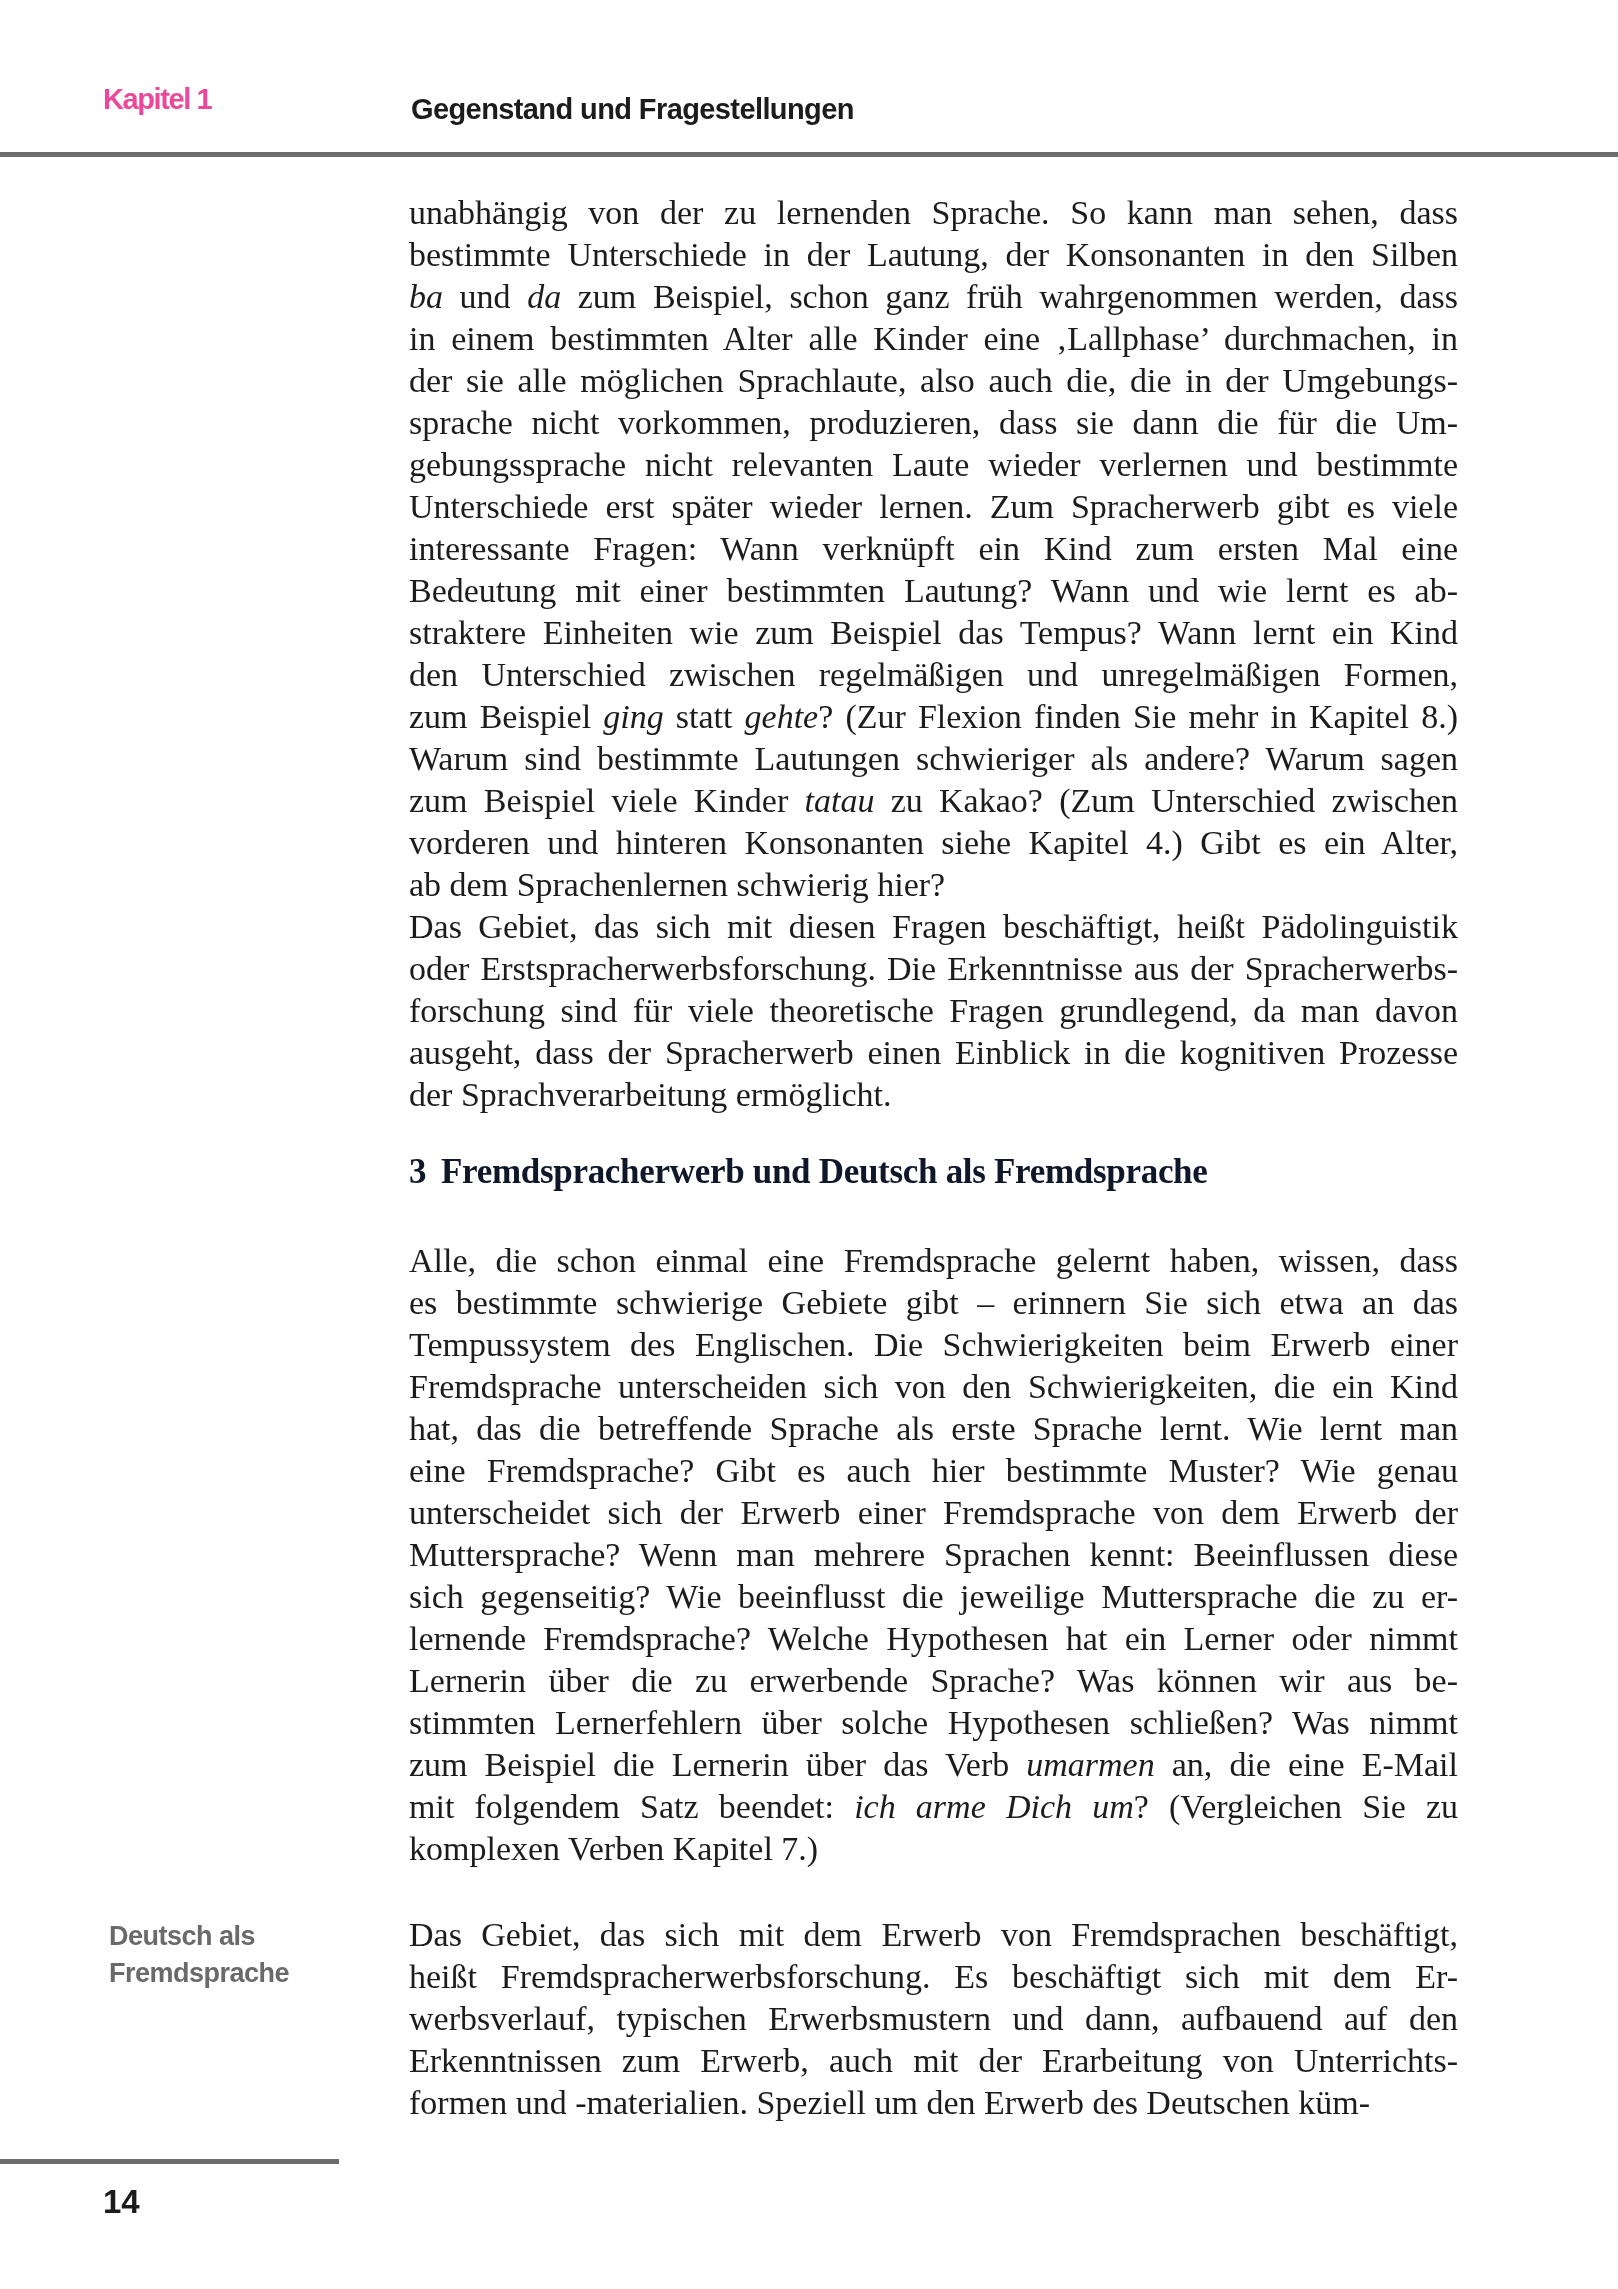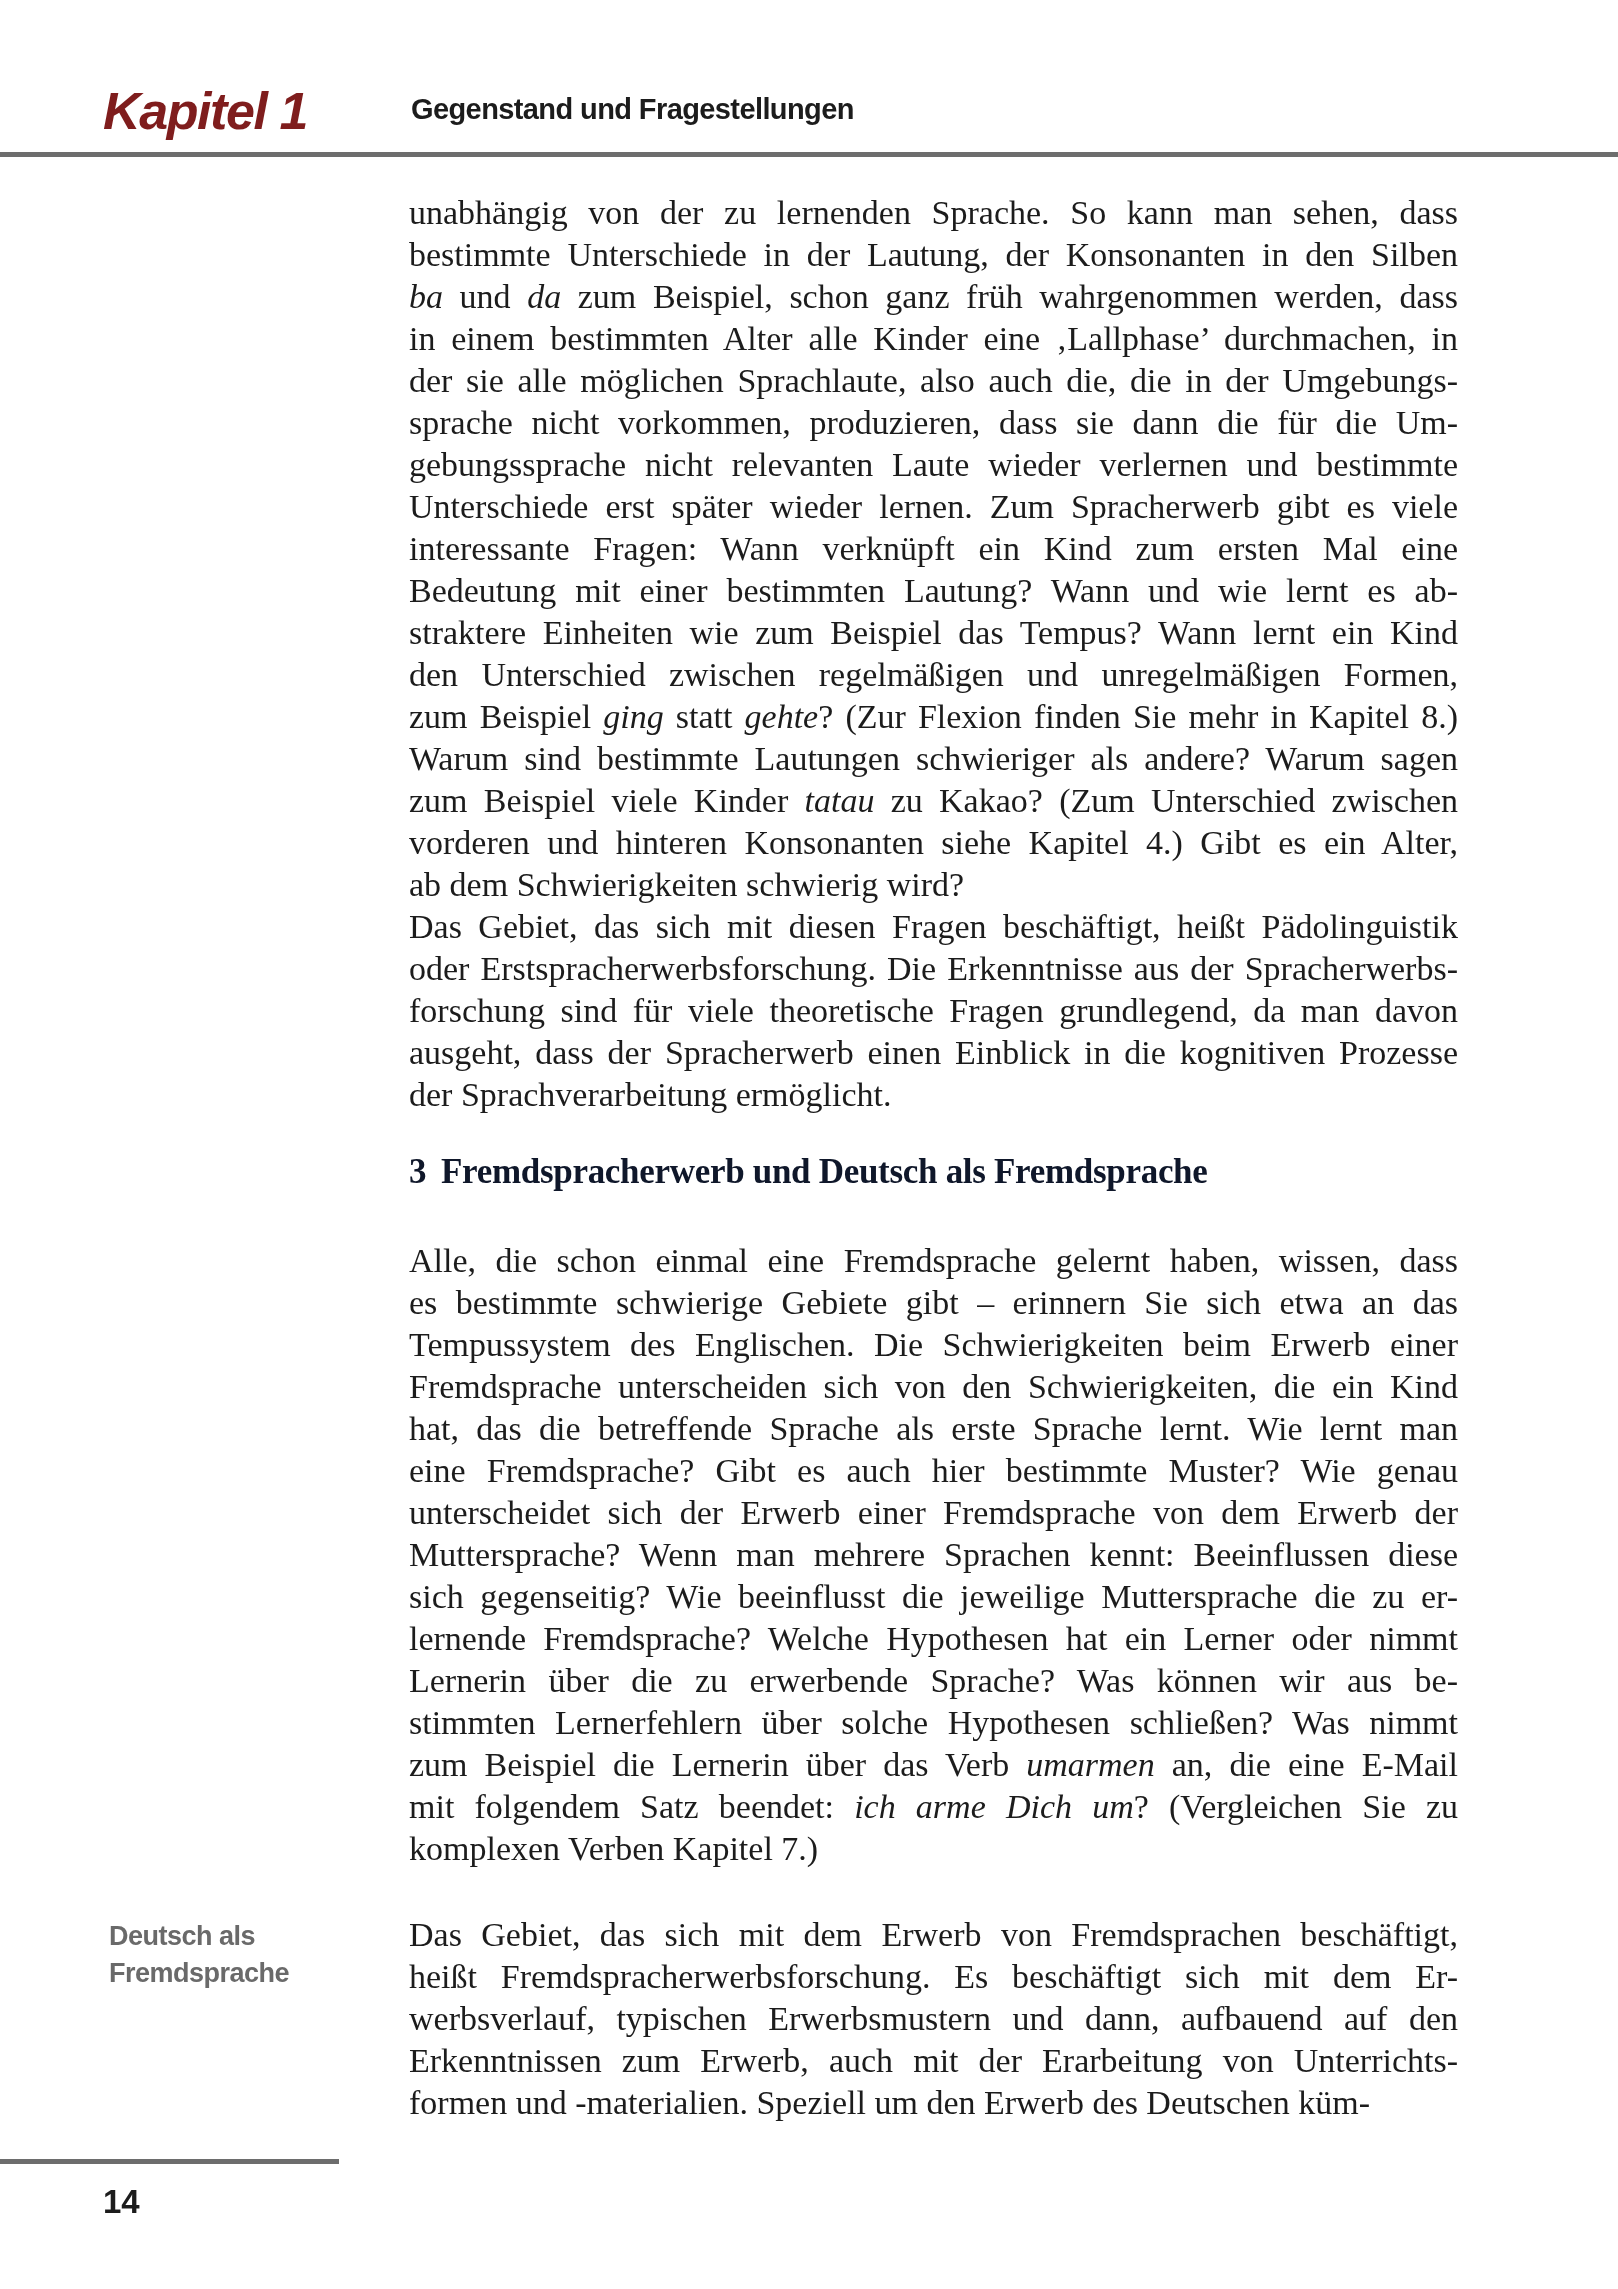--- a/index.html
+++ b/index.html
@@ -3,21 +3,21 @@
 <meta charset="utf-8">
 <style>
   html, body { margin: 0; padding: 0; background: #ffffff; }
   body { width: 1619px; height: 2290px; position: relative; overflow: hidden; color: #1e1e1e; }
   .page { position: absolute; inset: 0; }
 
   .running-head { position: absolute; left: 0; top: 0; width: 1619px; height: 162px; }
   .chapter-label {
     position: absolute; left: 103px; top: 85px;
     font-family: "Liberation Sans", sans-serif; font-weight: bold;
-    font-size: 52px; letter-spacing: -1.4px; color: #7f1d1d; line-height: 1; font-style: italic;
+    font-size: 29px; letter-spacing: -1.4px; color: #ec4899; line-height: 1;
   }
   .chapter-title {
     position: absolute; left: 411px; top: 95px;
     font-family: "Liberation Sans", sans-serif; font-weight: bold;
     font-size: 29px; letter-spacing: -0.6px; color: #1c1c1c; line-height: 1; text-align: right;
   }
   .head-rule {
     position: absolute; left: 0; top: 152px; width: 1619px; height: 4.6px; background: #6d6d6d;
   }
 
@@ -69,21 +69,21 @@
       <span class="line">gebungssprache nicht relevanten Laute wieder verlernen und bestimmte</span>
       <span class="line">Unterschiede erst später wieder lernen. Zum Spracherwerb gibt es viele</span>
       <span class="line">interessante Fragen: Wann verknüpft ein Kind zum ersten Mal eine</span>
       <span class="line">Bedeutung mit einer bestimmten Lautung? Wann und wie lernt es ab-</span>
       <span class="line">straktere Einheiten wie zum Beispiel das Tempus? Wann lernt ein Kind</span>
       <span class="line">den Unterschied zwischen regelmäßigen und unregelmäßigen Formen,</span>
       <span class="line">zum Beispiel <i>ging</i> statt <i>gehte</i>? (Zur Flexion finden Sie mehr in Kapitel 8.)</span>
       <span class="line">Warum sind bestimmte Lautungen schwieriger als andere? Warum sagen</span>
       <span class="line">zum Beispiel viele Kinder <i>tatau</i> zu Kakao? (Zum Unterschied zwischen</span>
       <span class="line">vorderen und hinteren Konsonanten siehe Kapitel 4.) Gibt es ein Alter,</span>
-      <span class="line last">ab dem Schwierigkeiten schwierig wird?</span>
+      <span class="line last">ab dem Sprachenlernen schwierig hier?</span>
       <span class="line">Das Gebiet, das sich mit diesen Fragen beschäftigt, heißt Pädolinguistik</span>
       <span class="line">oder Erstspracherwerbsforschung. Die Erkenntnisse aus der Spracherwerbs-</span>
       <span class="line">forschung sind für viele theoretische Fragen grundlegend, da man davon</span>
       <span class="line">ausgeht, dass der Spracherwerb einen Einblick in die kognitiven Prozesse</span>
       <span class="line last">der Sprachverarbeitung ermöglicht.</span>
     </div>
 
   <div class="section-heading">
     <span class="num">3</span><span>Fremdspracherwerb und Deutsch als Fremdsprache</span>
   </div>

